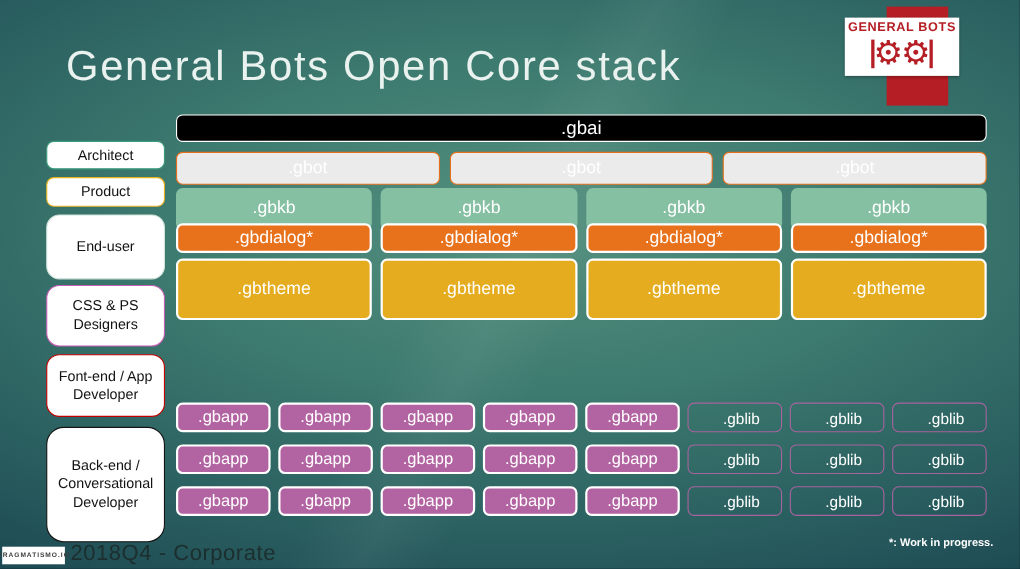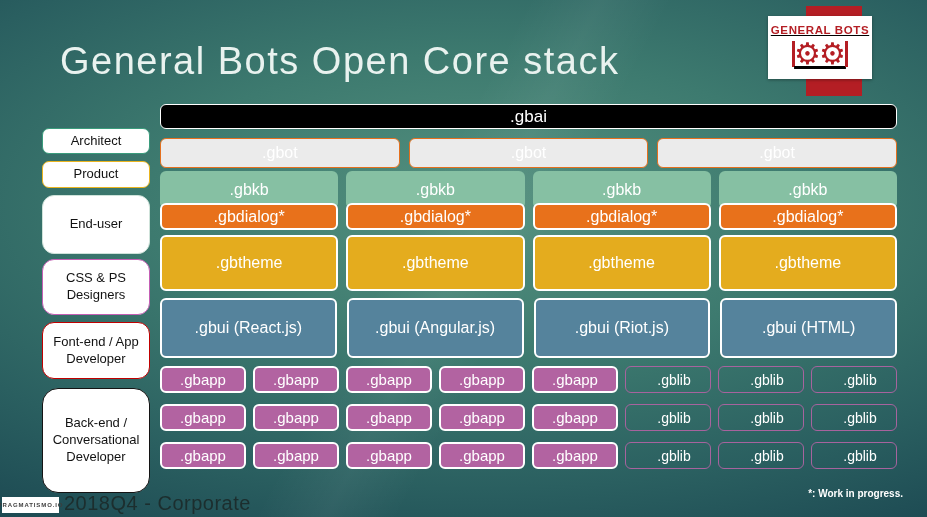--- a/index.html
+++ b/index.html
@@ -15,24 +15,23 @@
     background:linear-gradient(118deg, rgba(255,255,255,0) 44%, rgba(255,255,255,0.05) 50%, rgba(255,255,255,0) 56%);
   }
   .title {
     position:absolute; left:60px; top:40px;
     font-size:38px; letter-spacing:1.5px; color:#e9f2ef; font-weight:400;
     white-space:nowrap;
   }
   
   .logo-ribbon { position:absolute; left:806px; top:6px; width:56px; height:90px; background:#b41e24; }
   .logo-card {
-    position:absolute; left:768px; top:16px; width:104px; height:63px;
+    position:absolute; left:768px; top:16px; width:104px; height:53px;
     background:#ffffff; display:flex; flex-direction:column; align-items:center; justify-content:center;
     box-shadow:0 1px 3px rgba(0,0,0,0.35);
-    text-decoration:underline;
   }
   .logo-brand { color:#b41e24; font-weight:bold; font-size:11.5px; letter-spacing:0.6px; white-space:nowrap; }
   .logo-gears { display:flex; align-items:center; height:36px; color:#b41e24; }
   .logo-gears .bar { width:3px; height:26px; background:#b41e24; }
   .logo-gears .gear { font-size:30px; line-height:30px; margin:0 -1px; }
   
   .rlabel {
     position:absolute; left:42px; width:108px;
     background:#ffffff; color:#121212;
     display:flex; align-items:center; justify-content:center; text-align:center;
@@ -126,26 +125,20 @@
     <div class="box-gbdialog">.gbdialog*</div>
   </div>
 
   <div class="brow row-gbtheme">
     <div class="box-gbtheme">.gbtheme</div>
     <div class="box-gbtheme">.gbtheme</div>
     <div class="box-gbtheme">.gbtheme</div>
     <div class="box-gbtheme">.gbtheme</div>
   </div>
 
-  <div class="brow row-gbui">
-    <div class="box-gbui">.gbui (React.js)</div>
-    <div class="box-gbui">.gbui (Angular.js)</div>
-    <div class="box-gbui">.gbui (Riot.js)</div>
-    <div class="box-gbui">.gbui (HTML)</div>
-  </div>
 
   <div class="brow app-row row-app1">
     <div class="box-gbapp">.gbapp</div>
     <div class="box-gbapp">.gbapp</div>
     <div class="box-gbapp">.gbapp</div>
     <div class="box-gbapp">.gbapp</div>
     <div class="box-gbapp">.gbapp</div>
     <div class="box-gblib">.gblib</div>
     <div class="box-gblib">.gblib</div>
     <div class="box-gblib">.gblib</div>

